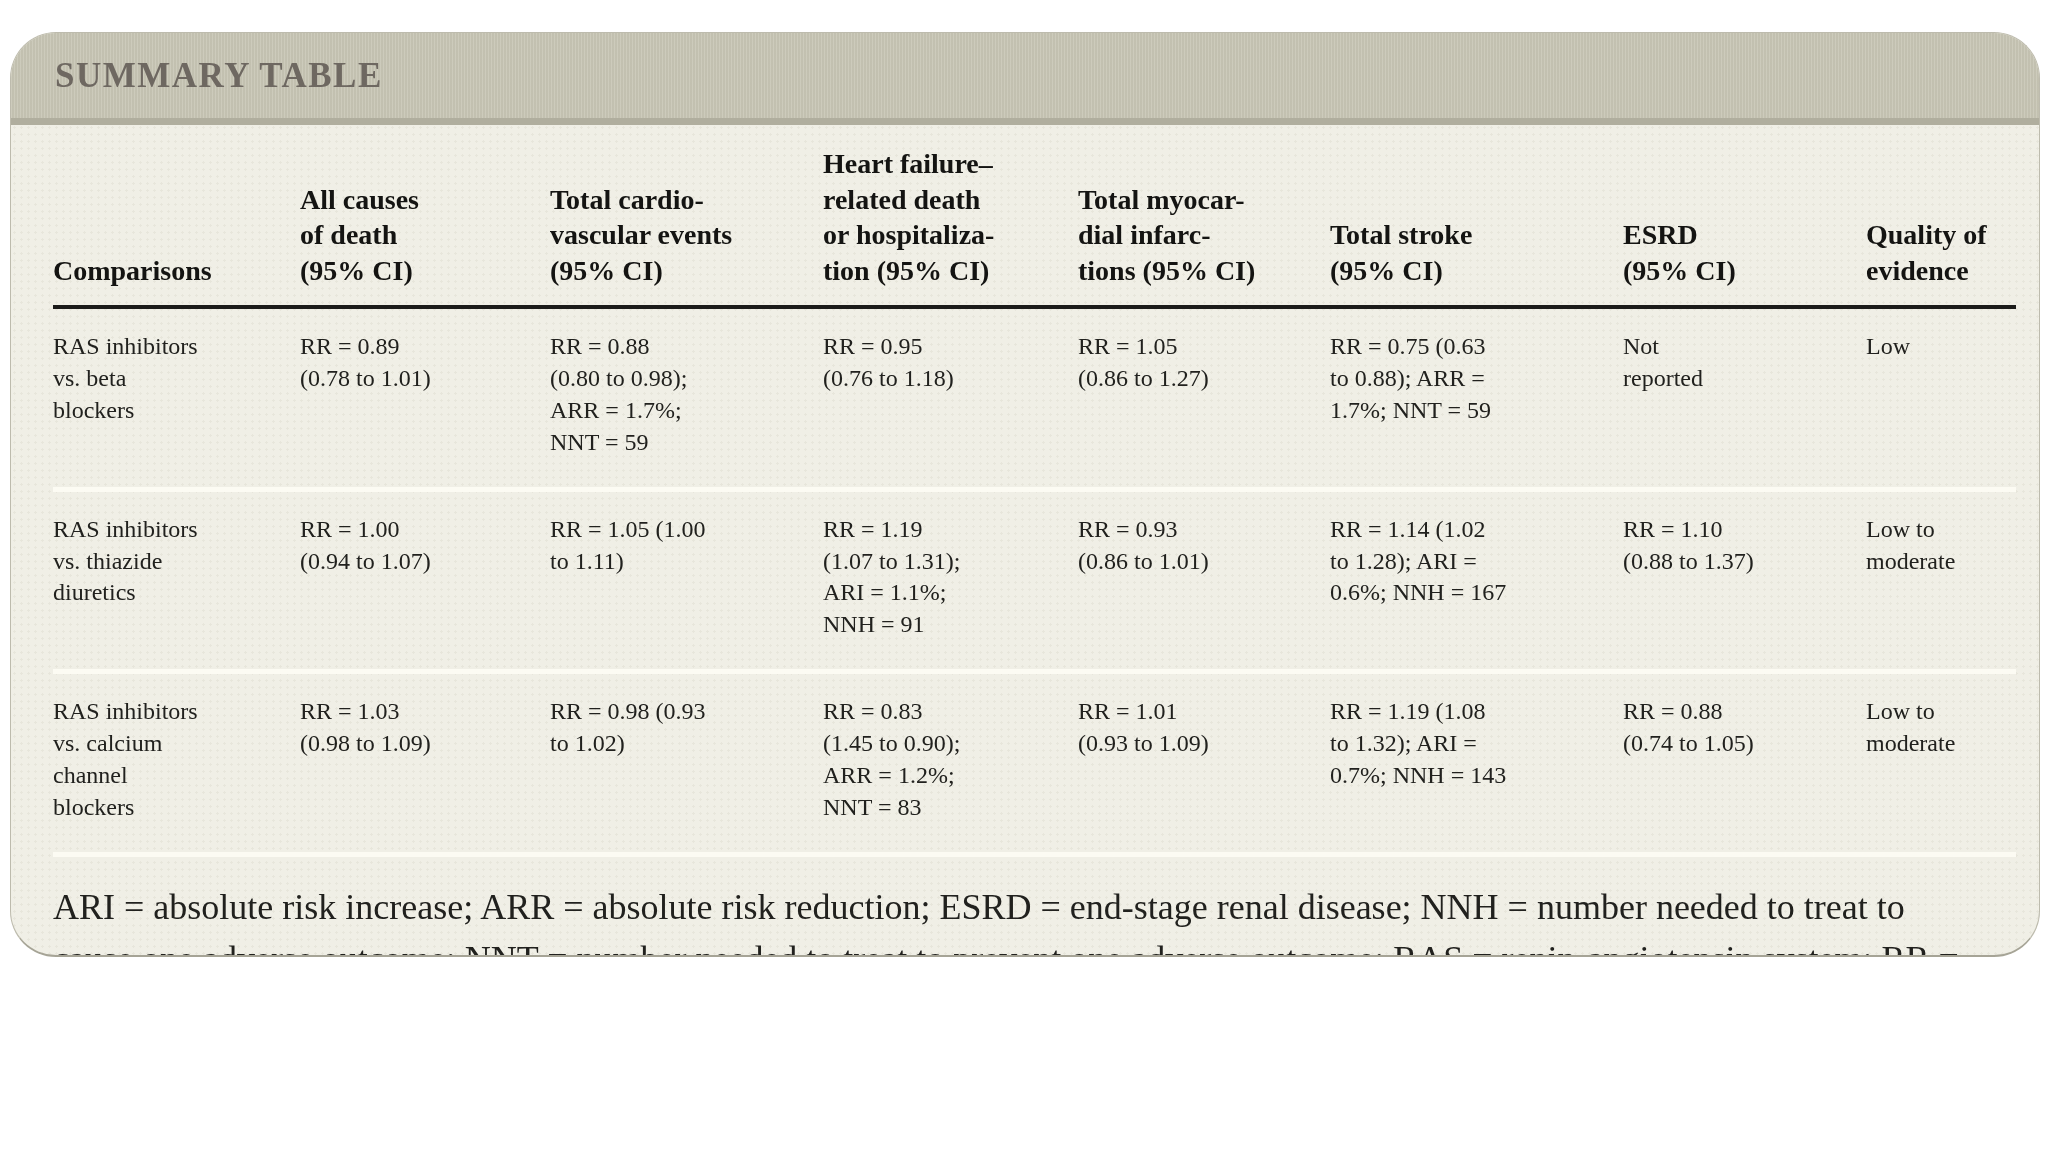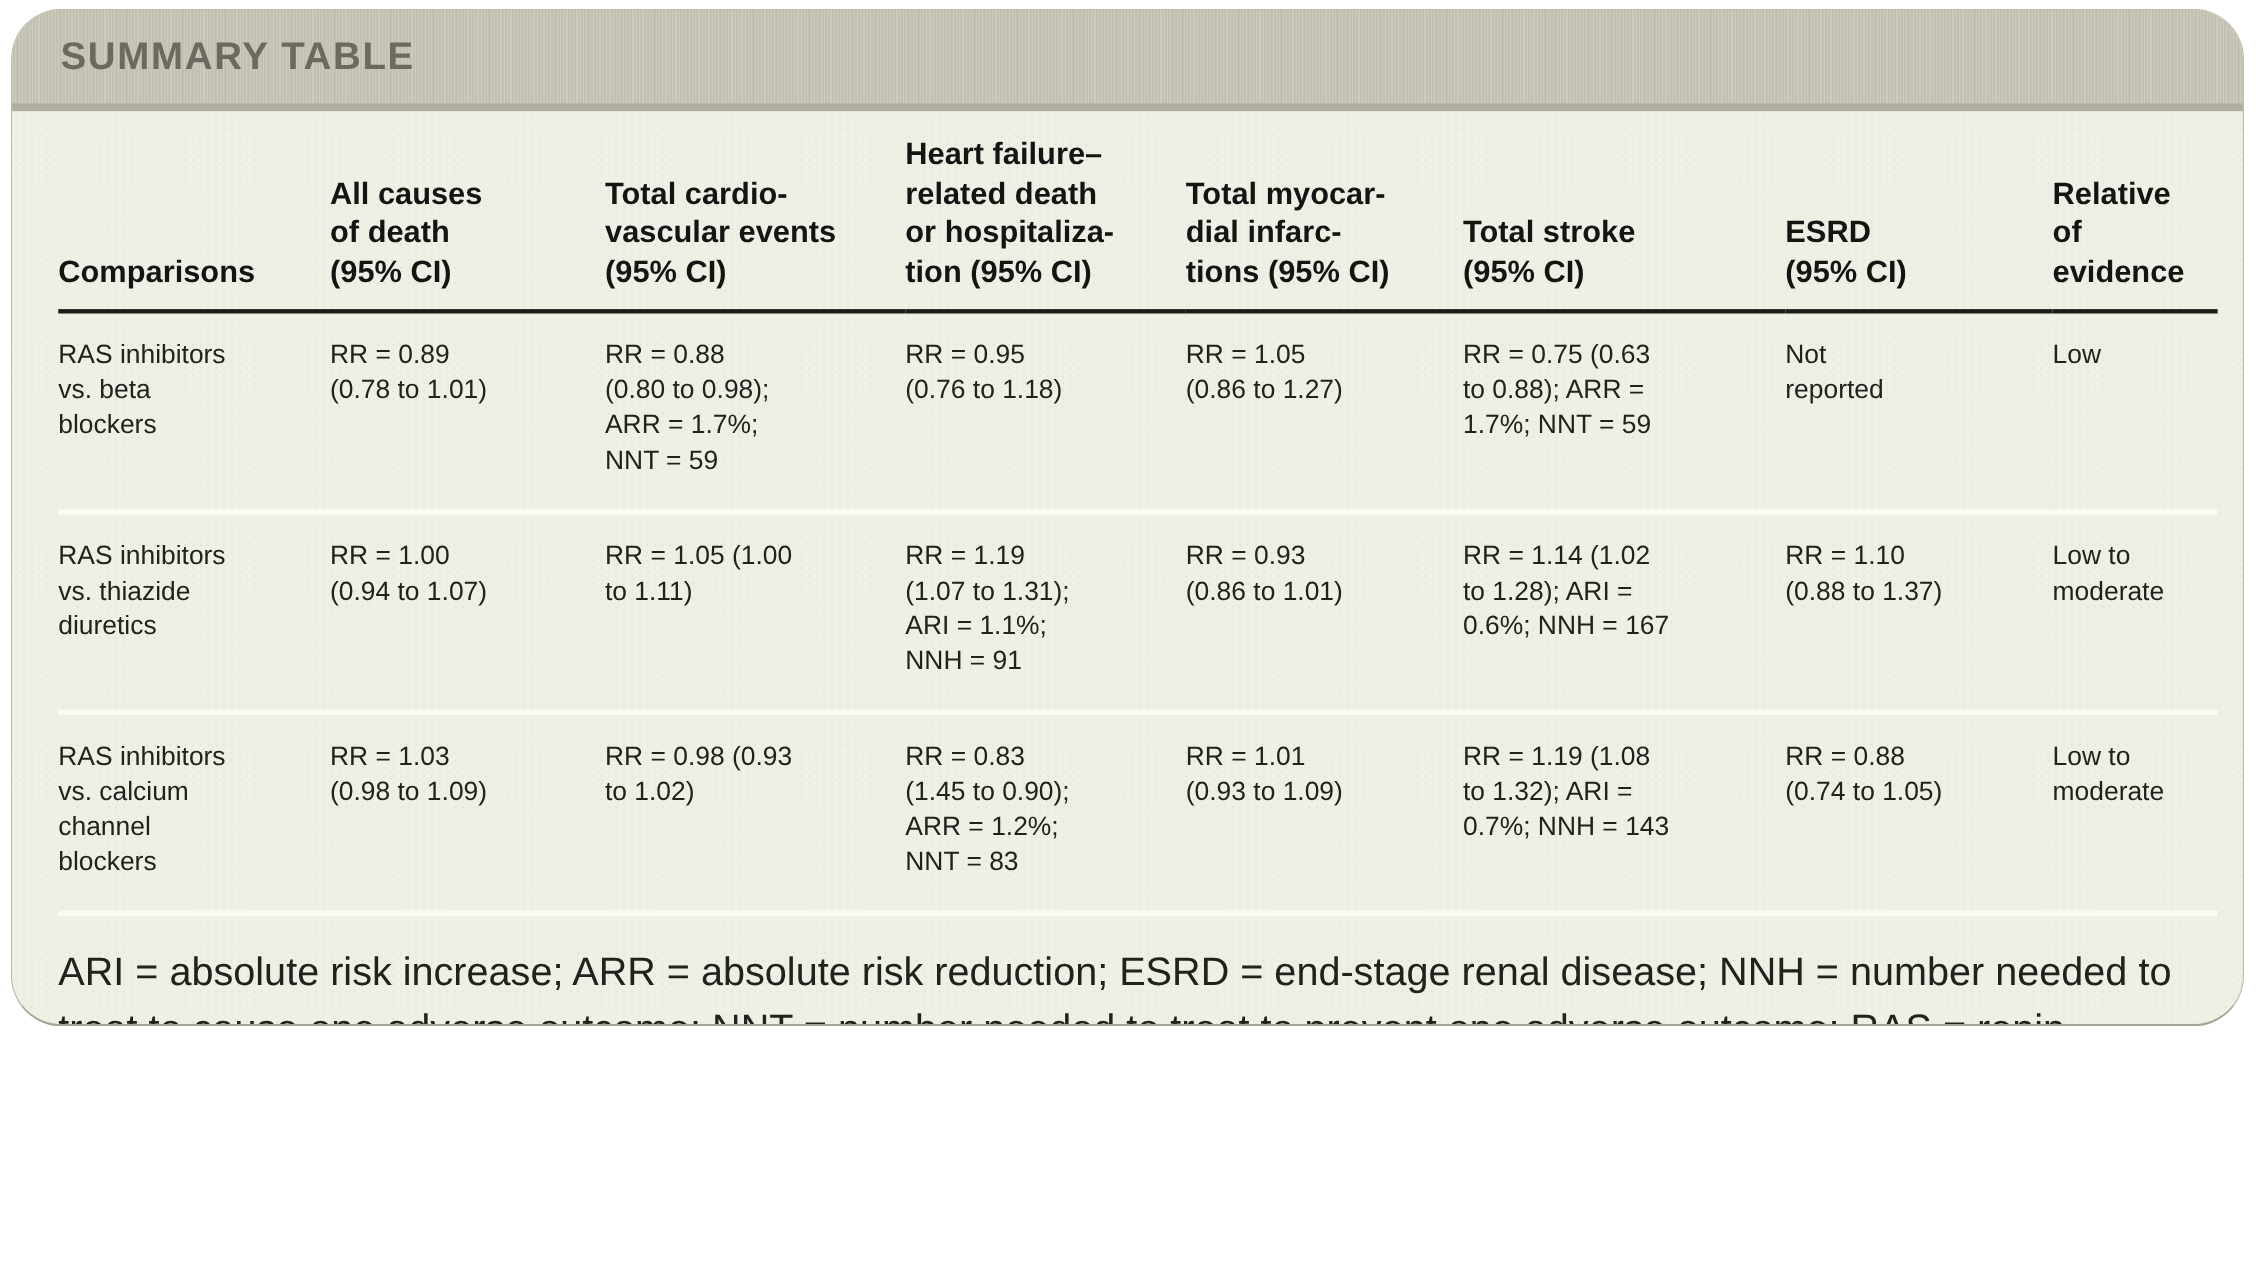--- a/index.html
+++ b/index.html
@@ -1,22 +1,23 @@
 <!DOCTYPE html>
 <html><head>
 <meta charset="utf-8">
 <style>
   * { margin:0; padding:0; box-sizing:border-box; }
   html,body { background:#ffffff; }
   .screen {
     position:relative;
     width:2051px; height:941px;
     background:#ffffff;
-    font-family:Liberation Sans, sans-serif;
+    font-family:Liberation Serif, serif;
     overflow:hidden;
+    margin-top:24px;
   }
   .card {
     position:absolute; left:10px; top:8px; right:11px; bottom:8px;
     border-radius:46px;
     background:#f0efe6;
     background-image:radial-gradient(rgba(150,145,120,0.10) 1px, transparent 1.2px);
     background-size:7px 7px;
     border:1px solid #bdbbad;
     border-bottom:2px solid #a6a496;
     overflow:hidden;
@@ -110,21 +111,21 @@
 related death
 or hospitaliza-
 tion (95% CI)</th>
             <th>Total myocar-
 dial infarc-
 tions (95% CI)</th>
             <th>Total stroke
 (95% CI)</th>
             <th>ESRD
 (95% CI)</th>
-            <th>Relative of
+            <th>Quality of
 evidence</th>
           </tr>
         </thead>
         <tbody>
           <tr>
             <td>RAS inhibitors
 vs. beta
 blockers</td>
             <td>RR = 0.89
 (0.78 to 1.01)</td>

